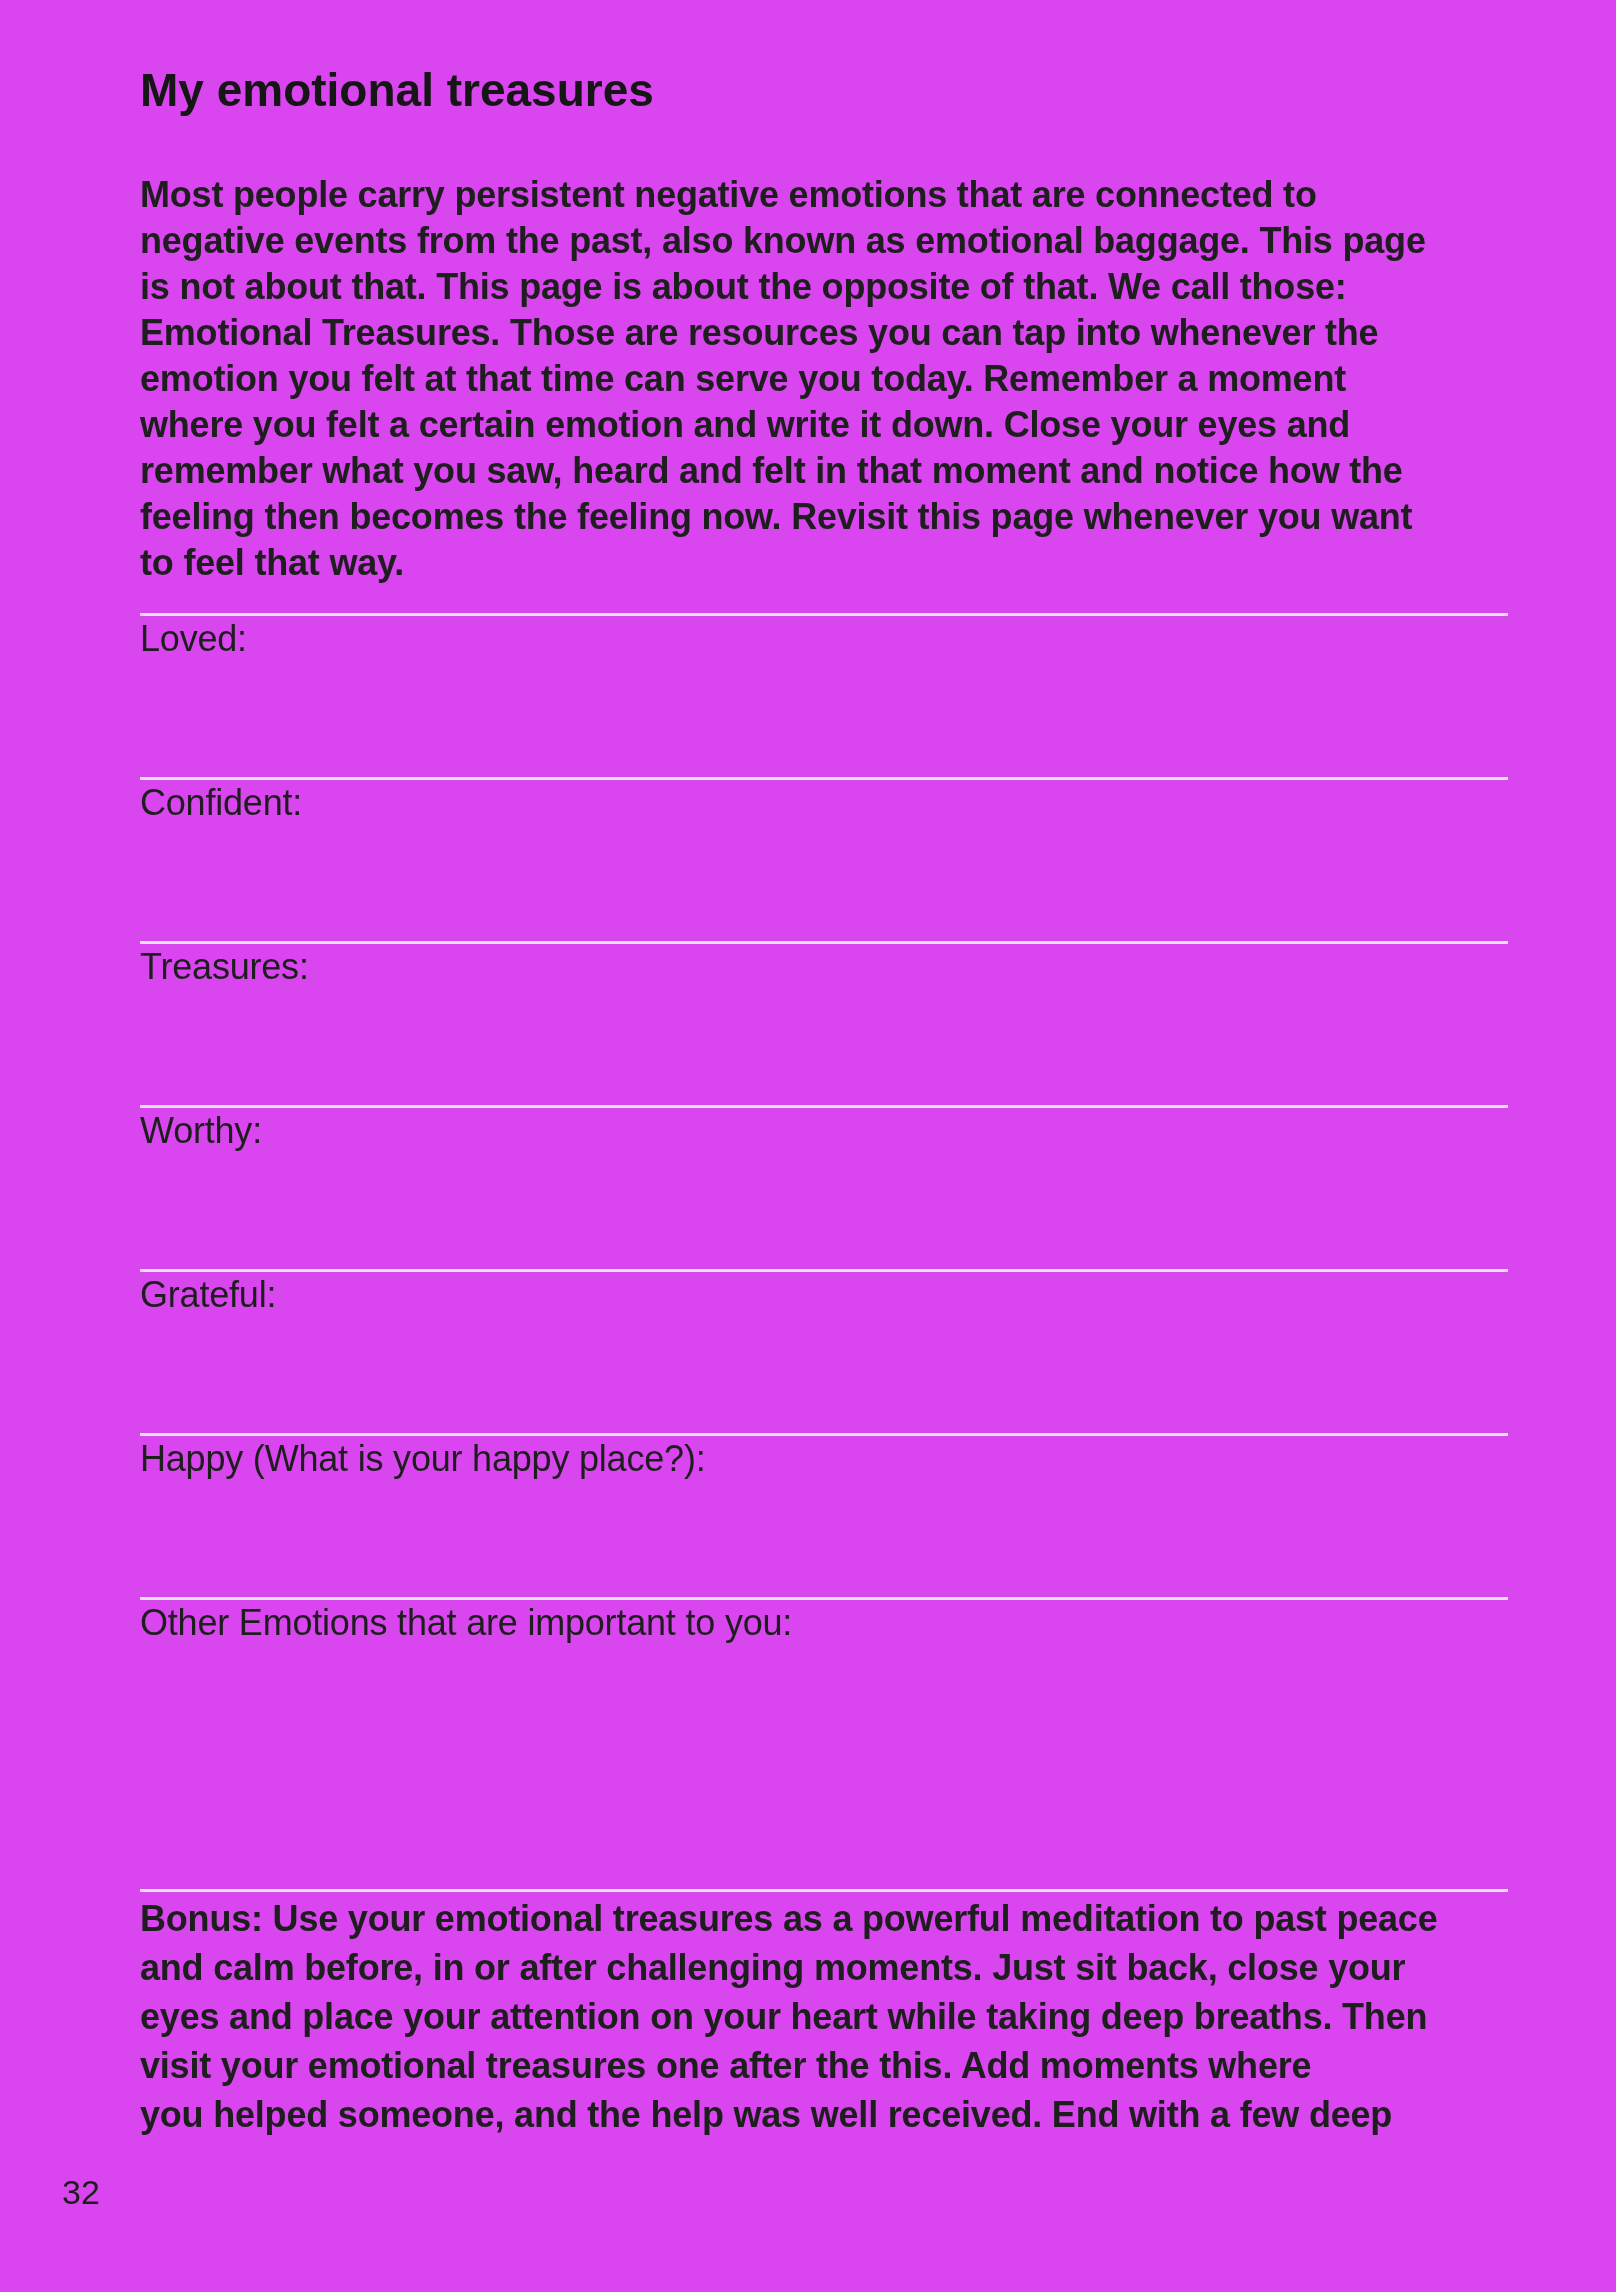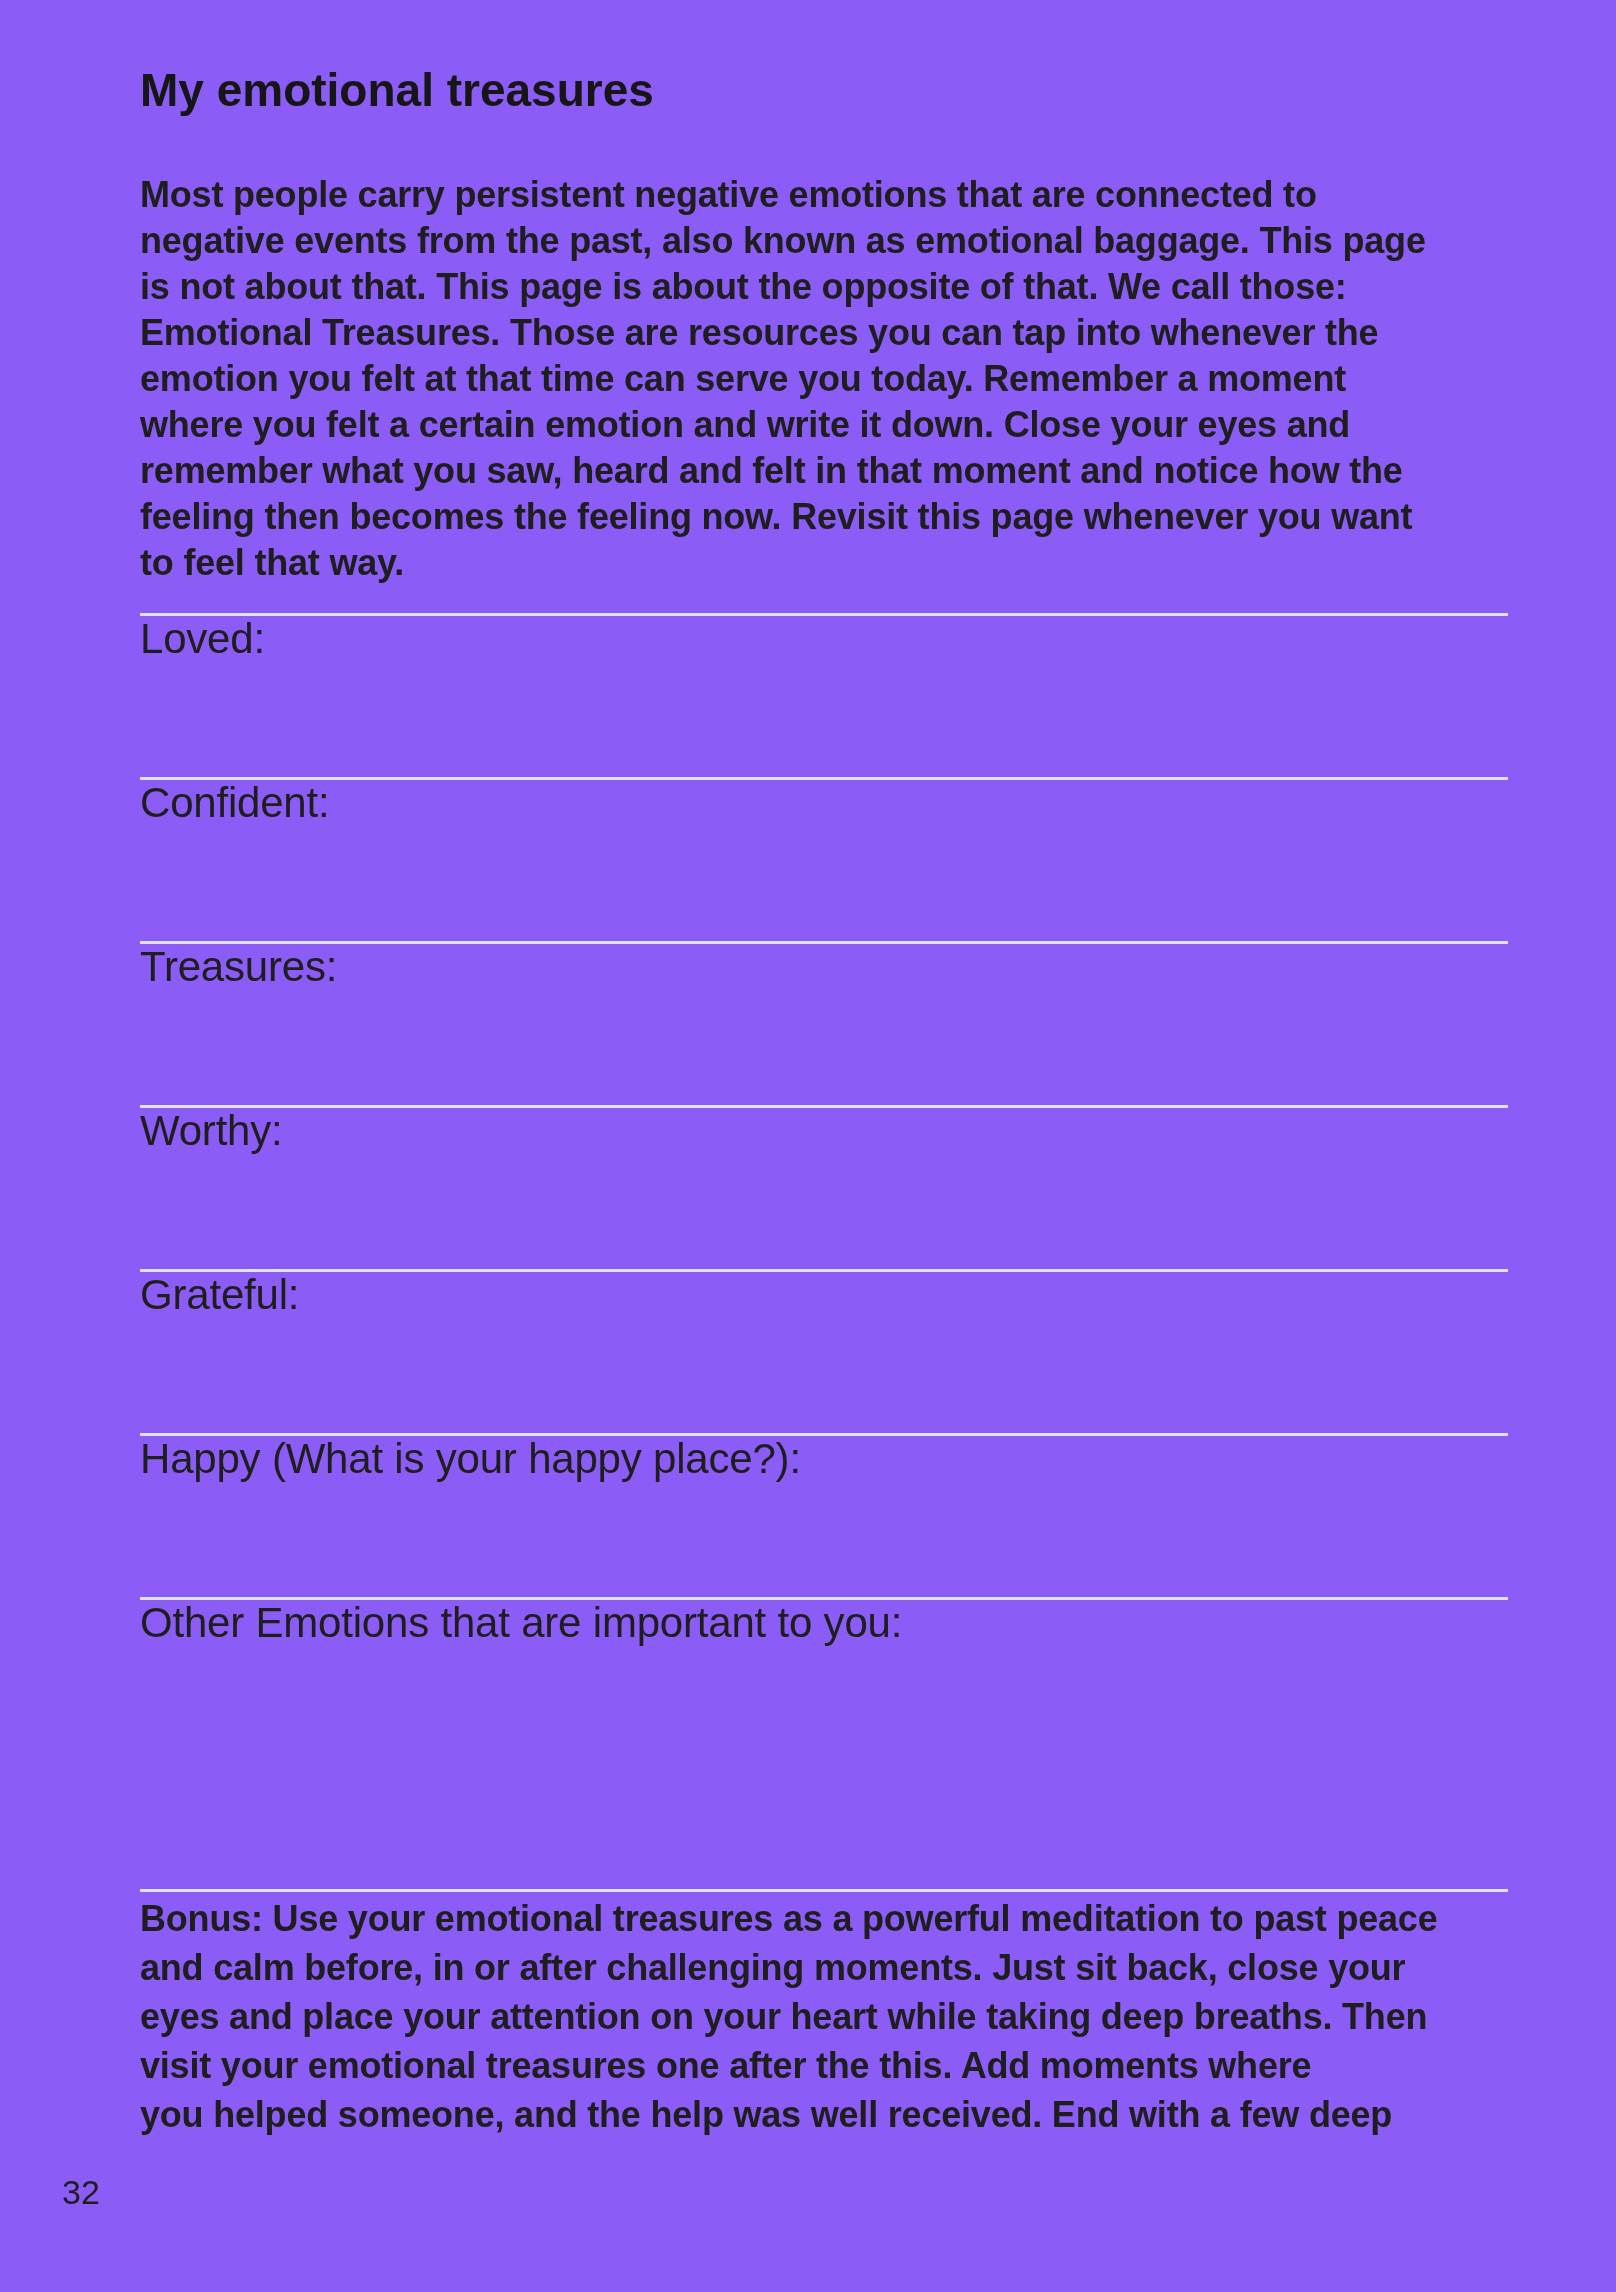--- a/index.html
+++ b/index.html
@@ -4,21 +4,21 @@
 <style>
   html, body {
     margin: 0;
     padding: 0;
     background: #ffffff;
   }
   .page {
     position: relative;
     width: 1616px;
     height: 2293px;
-    background: #8b5cf6;
+    background: #d946ef;
     box-sizing: border-box;
     padding: 63px 108px 0 140px;
     font-family: "Liberation Sans", sans-serif;
     color: #1e1e1e;
     overflow: hidden;
   }
   .title {
     margin: 0;
     font-size: 46px;
     line-height: 54px;
@@ -43,21 +43,21 @@
     box-sizing: border-box;
     height: 164px;
   }
   .section.first {
     margin-top: 27px;
   }
   .section.tall {
     height: 292px;
   }
   .section-label {
-    font-size: 42px;
+    font-size: 36px;
     line-height: 46px;
     letter-spacing: -0.2px;
     white-space: nowrap;
     color: #1e1e1e;
   }
   .writing-area {
     width: 100%;
     height: 102px;
   }
   .bonus {

